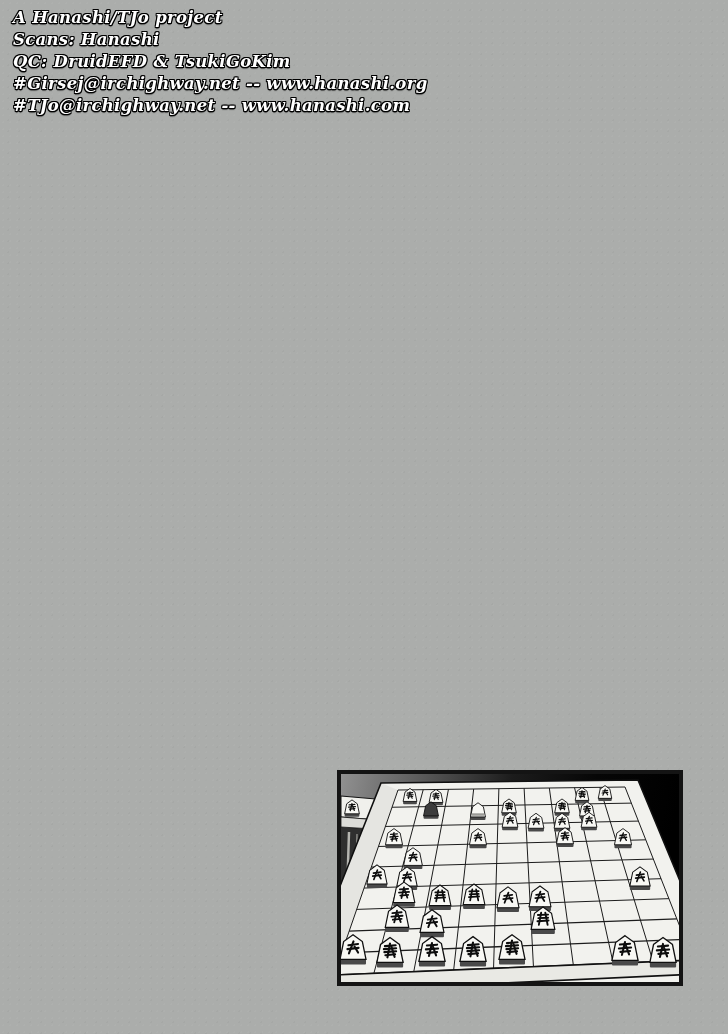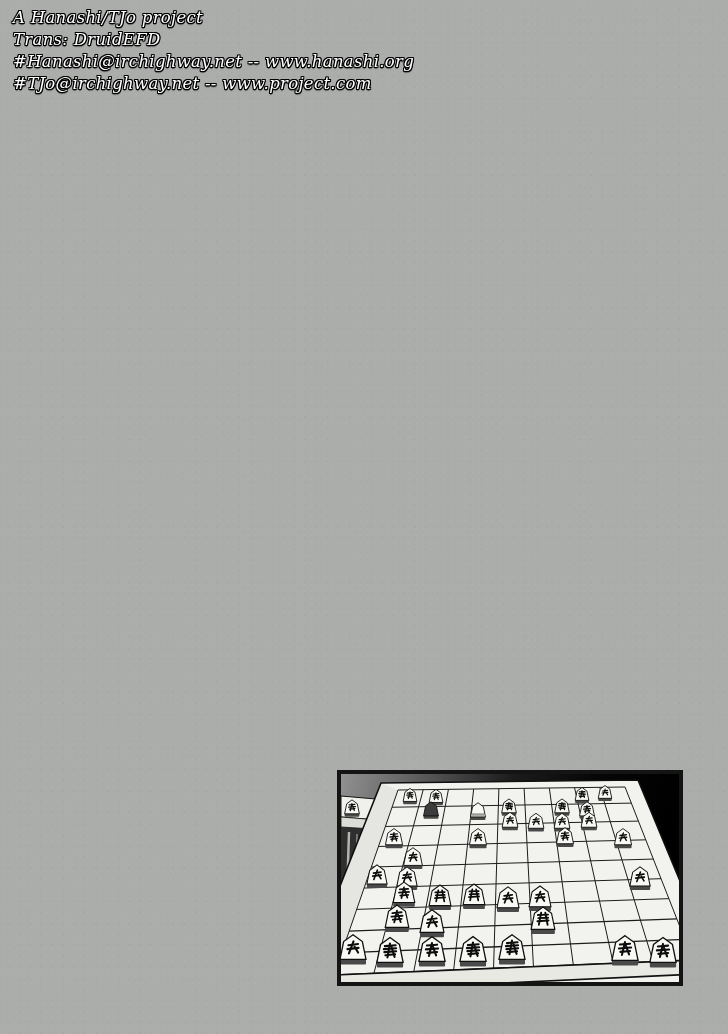--- a/index.html
+++ b/index.html
@@ -16,21 +16,21 @@
       radial-gradient(rgba(0,0,0,.05) 1px, transparent 1px);
     background-size:7px 7px, 11px 11px;
     background-position:0 0, 3px 5px;
   }
   .credits{
     position:absolute;top:7px;left:13px;
   }
   .credit-line{
     font-family:"DejaVu Serif", serif;
     font-style:italic;
-    font-weight:normal;
+    font-weight:bold;
     font-size:16.5px;
     line-height:22px;
     letter-spacing:.3px;
     color:#ffffff;
     text-shadow:
       -1px -1px 0 #000, 1px -1px 0 #000,
       -1px  1px 0 #000, 1px  1px 0 #000,
       -1px  0   0 #000, 1px  0   0 #000,
        0   -1px 0 #000, 0    1px 0 #000,
        0    2px 1px rgba(0,0,0,.55);
@@ -45,23 +45,24 @@
   }
   .panel svg{display:block;width:338px;height:208px;}
 </style>
 </head>
 <body style="background: rgb(171, 173, 171);">
 
 <div class="grain"></div>
 
 <div class="credits">
   <div class="credit-line">A Hanashi/TJo project</div>
-  <div class="credit-line">Trans: DruidEFD</div>
-  <div class="credit-line">#Hanashi@irchighway.net -- www.hanashi.org</div>
-  <div class="credit-line">#TJo@irchighway.net -- www.project.com</div>
+  <div class="credit-line">Scans: Hanashi</div>
+  <div class="credit-line">QC: DruidEFD &amp; TsukiGoKim</div>
+  <div class="credit-line">#Girsej@irchighway.net -- www.hanashi.org</div>
+  <div class="credit-line">#TJo@irchighway.net -- www.hanashi.com</div>
 </div>
 
 <div class="panel">
   <svg id="panel-svg" viewBox="0 0 338 208">
       <defs>
         <linearGradient id="wallg" x1="0" y1="0" x2="1" y2="0.12">
           <stop offset="0" stop-color="#919191"></stop>
           <stop offset="0.22" stop-color="#5e5e5e"></stop>
           <stop offset="0.5" stop-color="#1c1c1c"></stop>
           <stop offset="0.75" stop-color="#060606"></stop>

